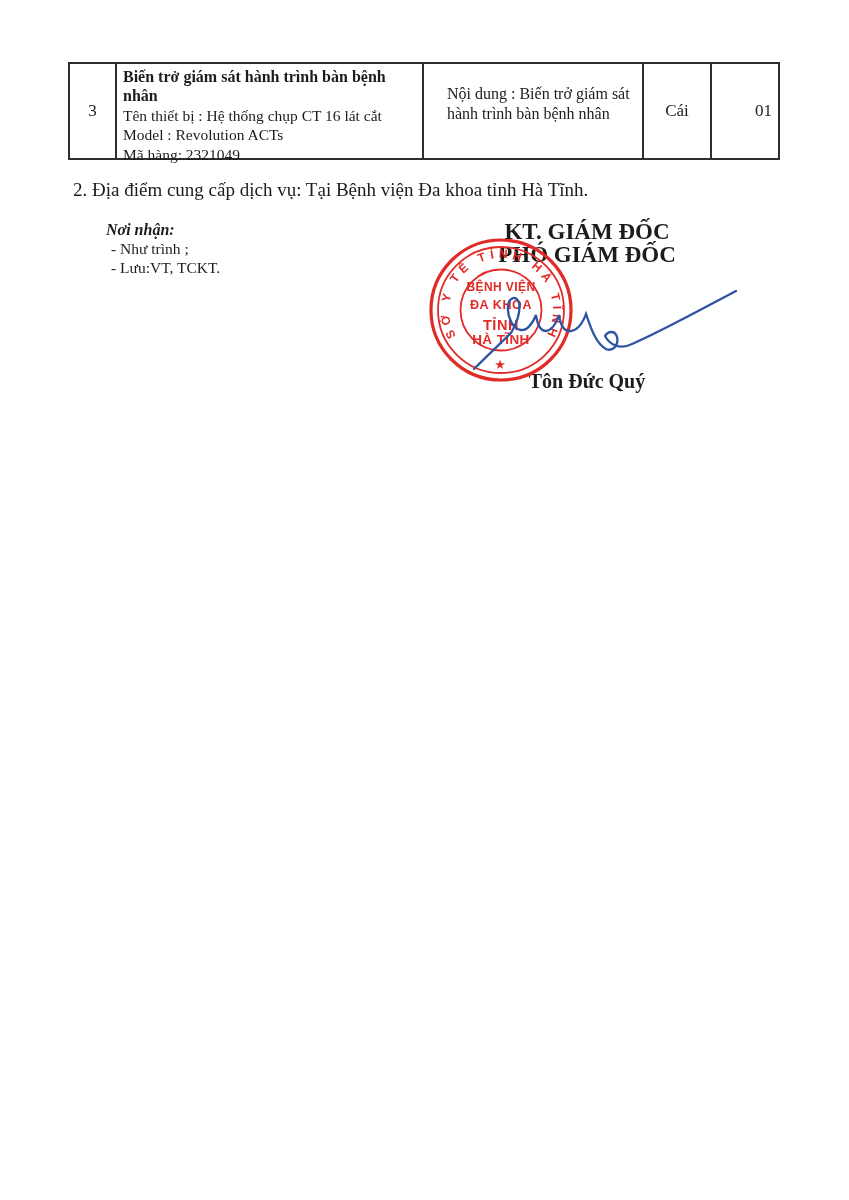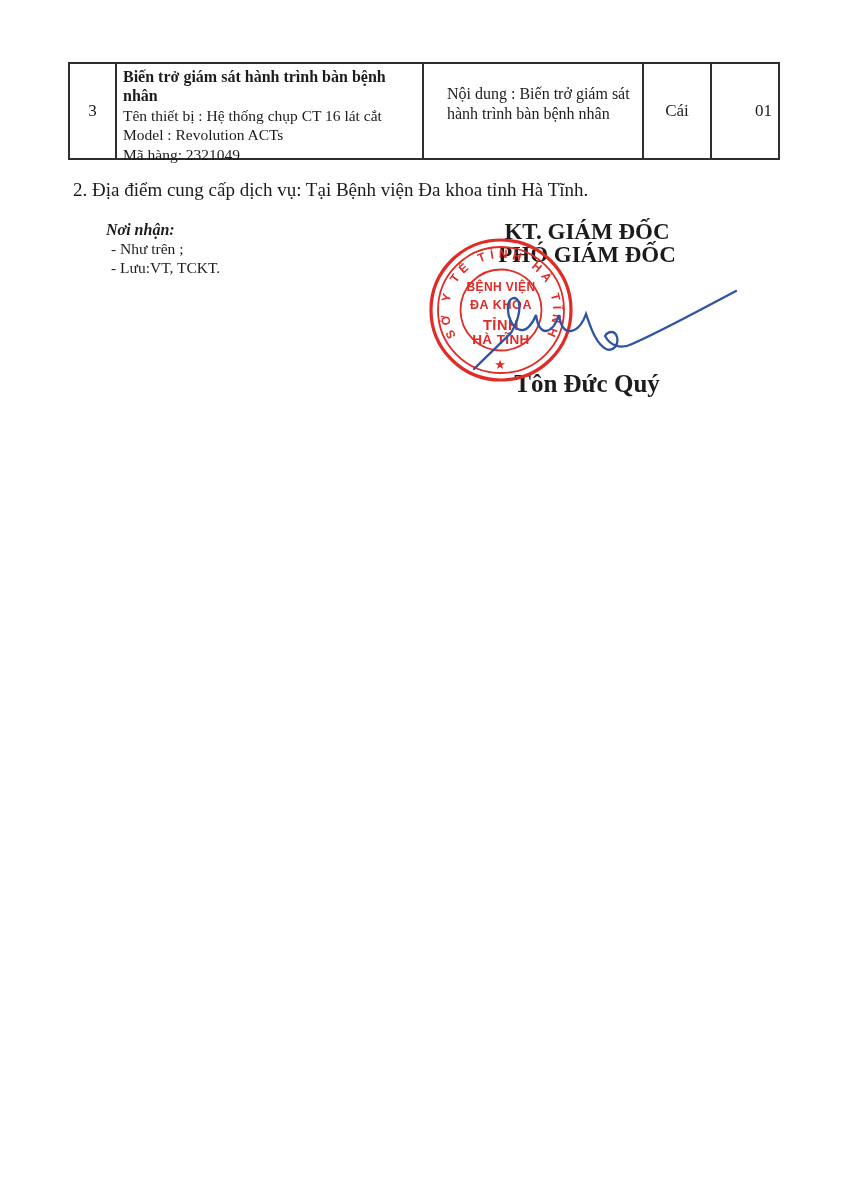--- a/index.html
+++ b/index.html
@@ -42,21 +42,21 @@
   .recipients .r-item{font-size:15.5px;line-height:19px;padding-left:5px;}
   .recipients .r-item:first-of-type{margin-top:4px;}
 
   
   .sig-head{
     position:absolute;left:466px;top:220px;width:242px;
     text-align:center;font-weight:bold;font-size:23px;line-height:23px;
   }
   .signer-name{
     position:absolute;left:466px;top:370px;width:242px;
-    text-align:center;font-weight:bold;font-size:25px;
+    text-align:center;font-weight:bold;font-size:20px;
   }
 
   
   .stamp-svg{position:absolute;left:400px;top:228px;width:360px;height:165px;overflow:visible;}
   .stamp-svg text{font-family:"Liberation Sans","DejaVu Sans",sans-serif;font-weight:bold;}
 </style>
 </head>
 <body>
 
 <div class="page">
@@ -79,21 +79,21 @@
     </div>
     <div class="cell col-qty center">
       <span>01</span>
     </div>
   </div>
 
   <div class="location-line">2. Địa điểm cung cấp dịch vụ: Tại Bệnh viện Đa khoa tỉnh Hà Tĩnh.</div>
 
   <div class="recipients">
     <div class="r-title">Nơi nhận:</div>
-    <div class="r-item">- Như trên ;</div>
+    <div class="r-item">- Như trình ;</div>
     <div class="r-item">- Lưu:VT, TCKT.</div>
   </div>
 
   <div class="sig-head">
     <div>KT. GIÁM ĐỐC</div>
     <div>PHÓ GIÁM ĐỐC</div>
   </div>
 
   <div class="signer-name">Tôn Đức Quý</div>
 

